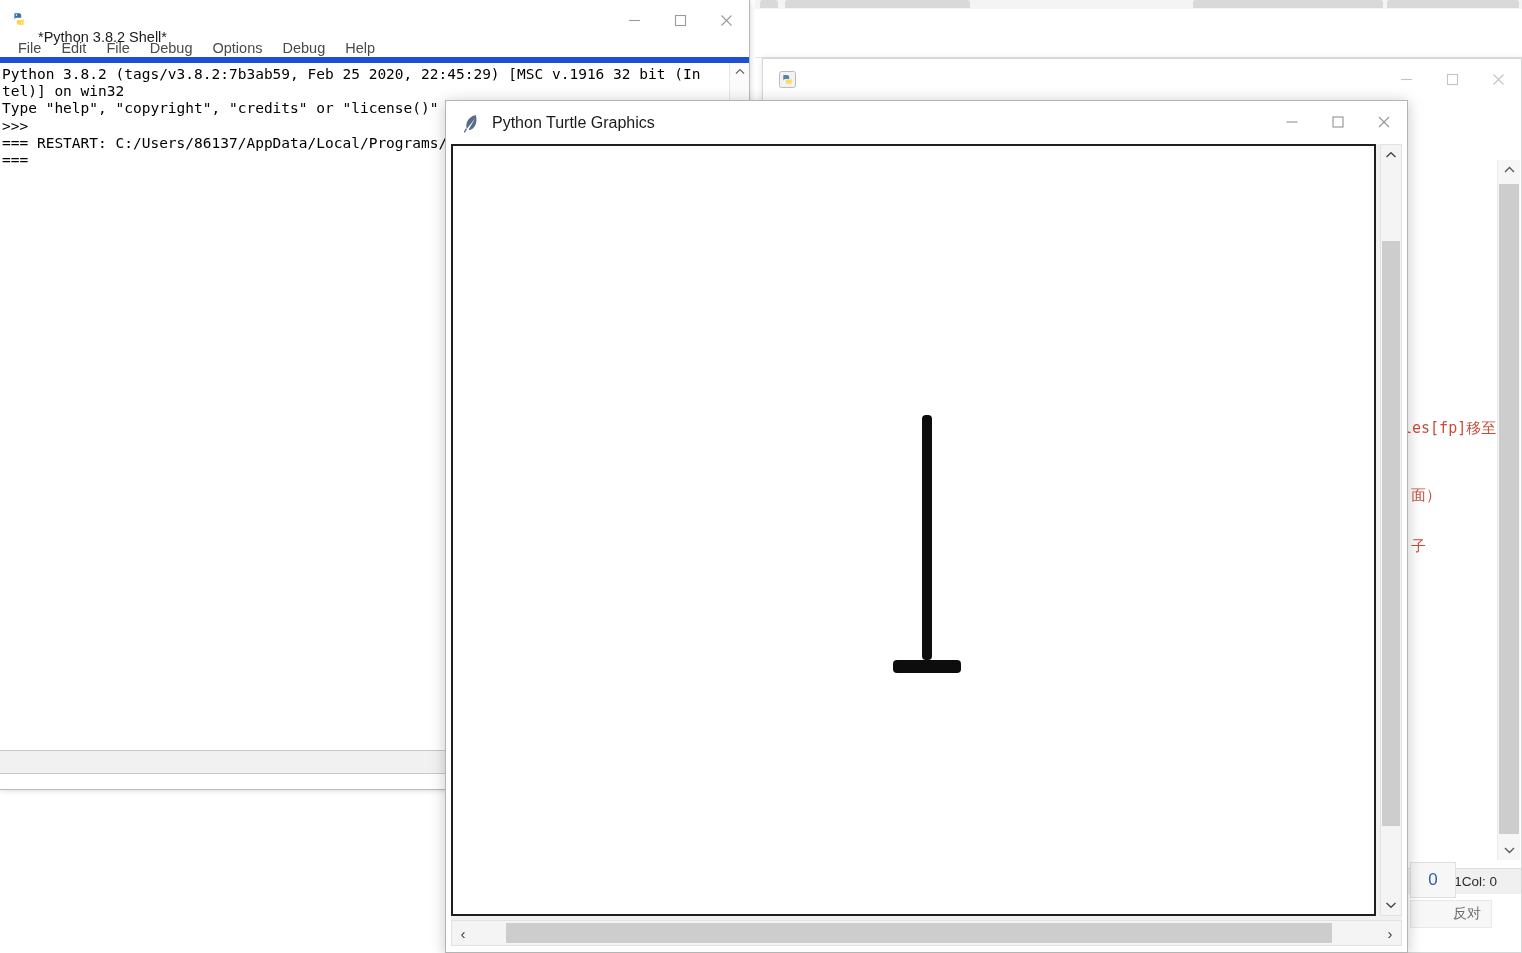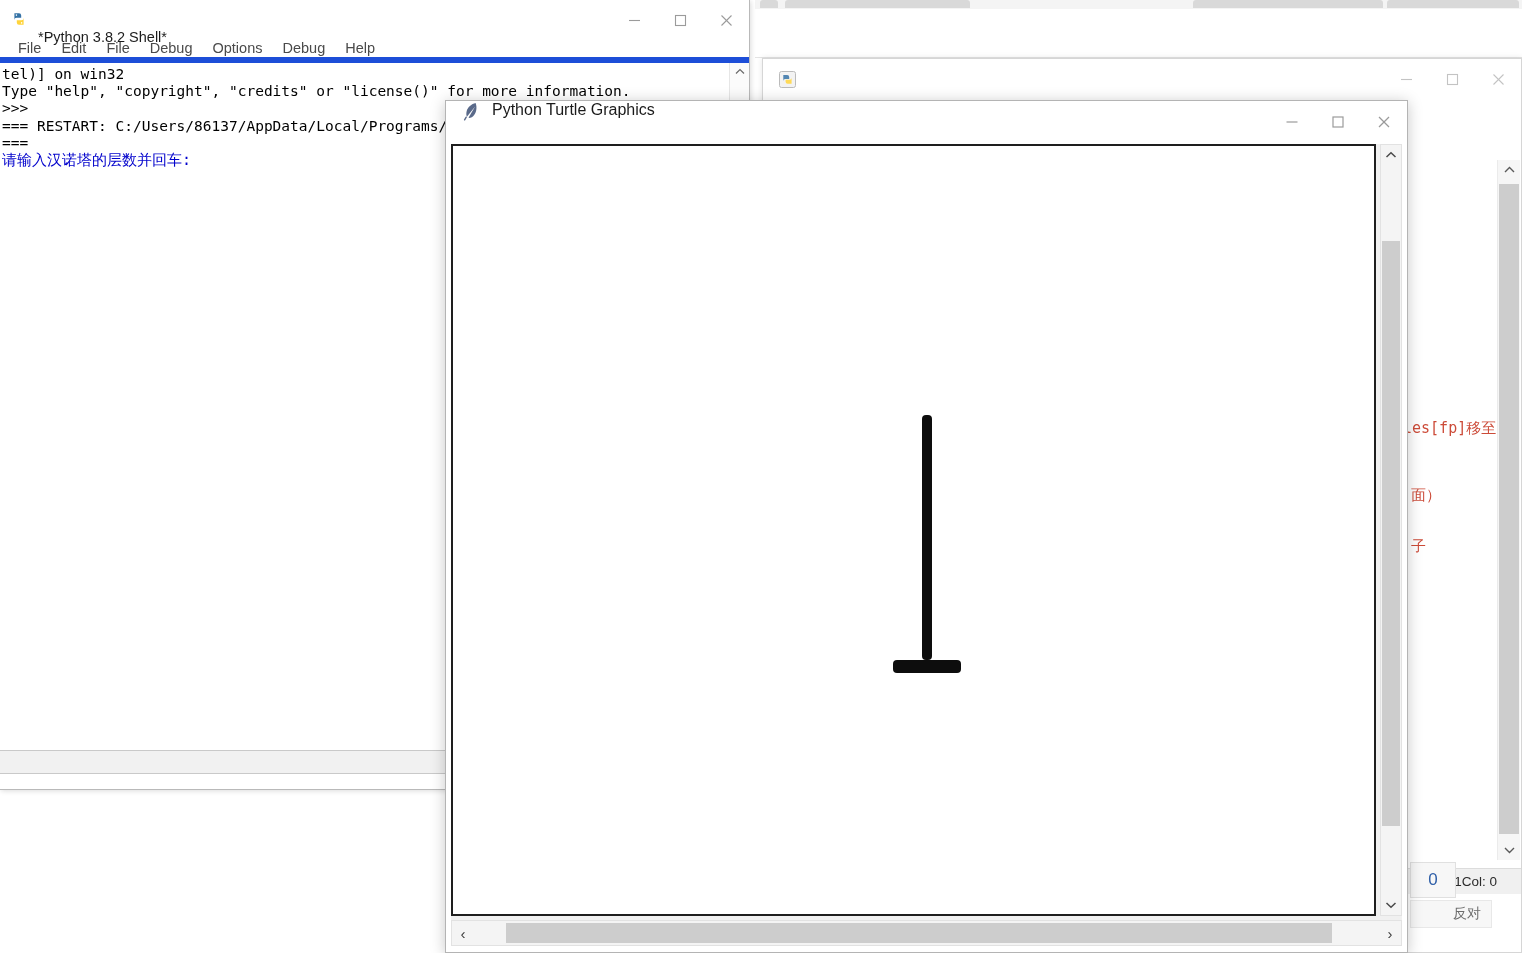--- a/index.html
+++ b/index.html
@@ -179,21 +179,21 @@
   
   #turtle {
     left: 445px; top: 100px; width: 963px; height: 853px;
     background: #ffffff;
     border: 1px solid #b4b4b4;
     box-sizing: border-box;
     box-shadow: 0 2px 14px rgba(0,0,0,0.22);
   }
   #turtle-titlebar {
     position: absolute; left: 0; top: 0; width: 961px; height: 43px;
-    background: #ffffff; display: flex; 
+    background: #ffffff; display: flex; align-items: center;
   }
   #turtle-icon {
     width: 18px; height: 20px; margin-left: 16px; margin-right: 12px;
     flex: 0 0 auto; position: relative;
   }
   #turtle-title { font-size: 16px; color: #1a1a1a; white-space: nowrap; }
   #turtle-client {
     position: absolute; left: 5px; top: 43px;
     width: 951px; height: 802px;
     background: #f0f0f0;
@@ -351,26 +351,26 @@
       <div class="menu-item">File</div>
       <div class="menu-item">Edit</div>
       <div class="menu-item">File</div>
       <div class="menu-item">Debug</div>
       <div class="menu-item">Options</div>
       <div class="menu-item">Debug</div>
       <div class="menu-item">Help</div>
     </div>
 
     <div id="shell-text">
+      <div class="sh-line">Python 3.8.2 (tags/v3.8.2:7b3ab59, Feb 25 2020, 22:45:29) [MSC v.1916 32 bit (In</div>
       <div class="sh-line">tel)] on win32</div>
       <div class="sh-line">Type "help", "copyright", "credits" or "license()" for more information.</div>
       <div class="sh-line">&gt;&gt;&gt; </div>
       <div class="sh-line">=== RESTART: C:/Users/86137/AppData/Local/Programs/Python/Python38-32/汉诺塔.py ===</div>
       <div class="sh-line">===</div>
-      <div class="sh-line blue">请输入汉诺塔的层数并回车:</div>
     </div>
 
     <div id="shell-vscroll">
       <div class="sb-arrow" style="top:0;">
         <svg class="ico-svg" width="10" height="7" viewBox="0 0 10 7">
             <polyline points="1,5.5 5,1.5 9,5.5" fill="none" stroke="currentColor" stroke-width="1.2"></polyline>
           </svg>
       </div>
     </div>
 

